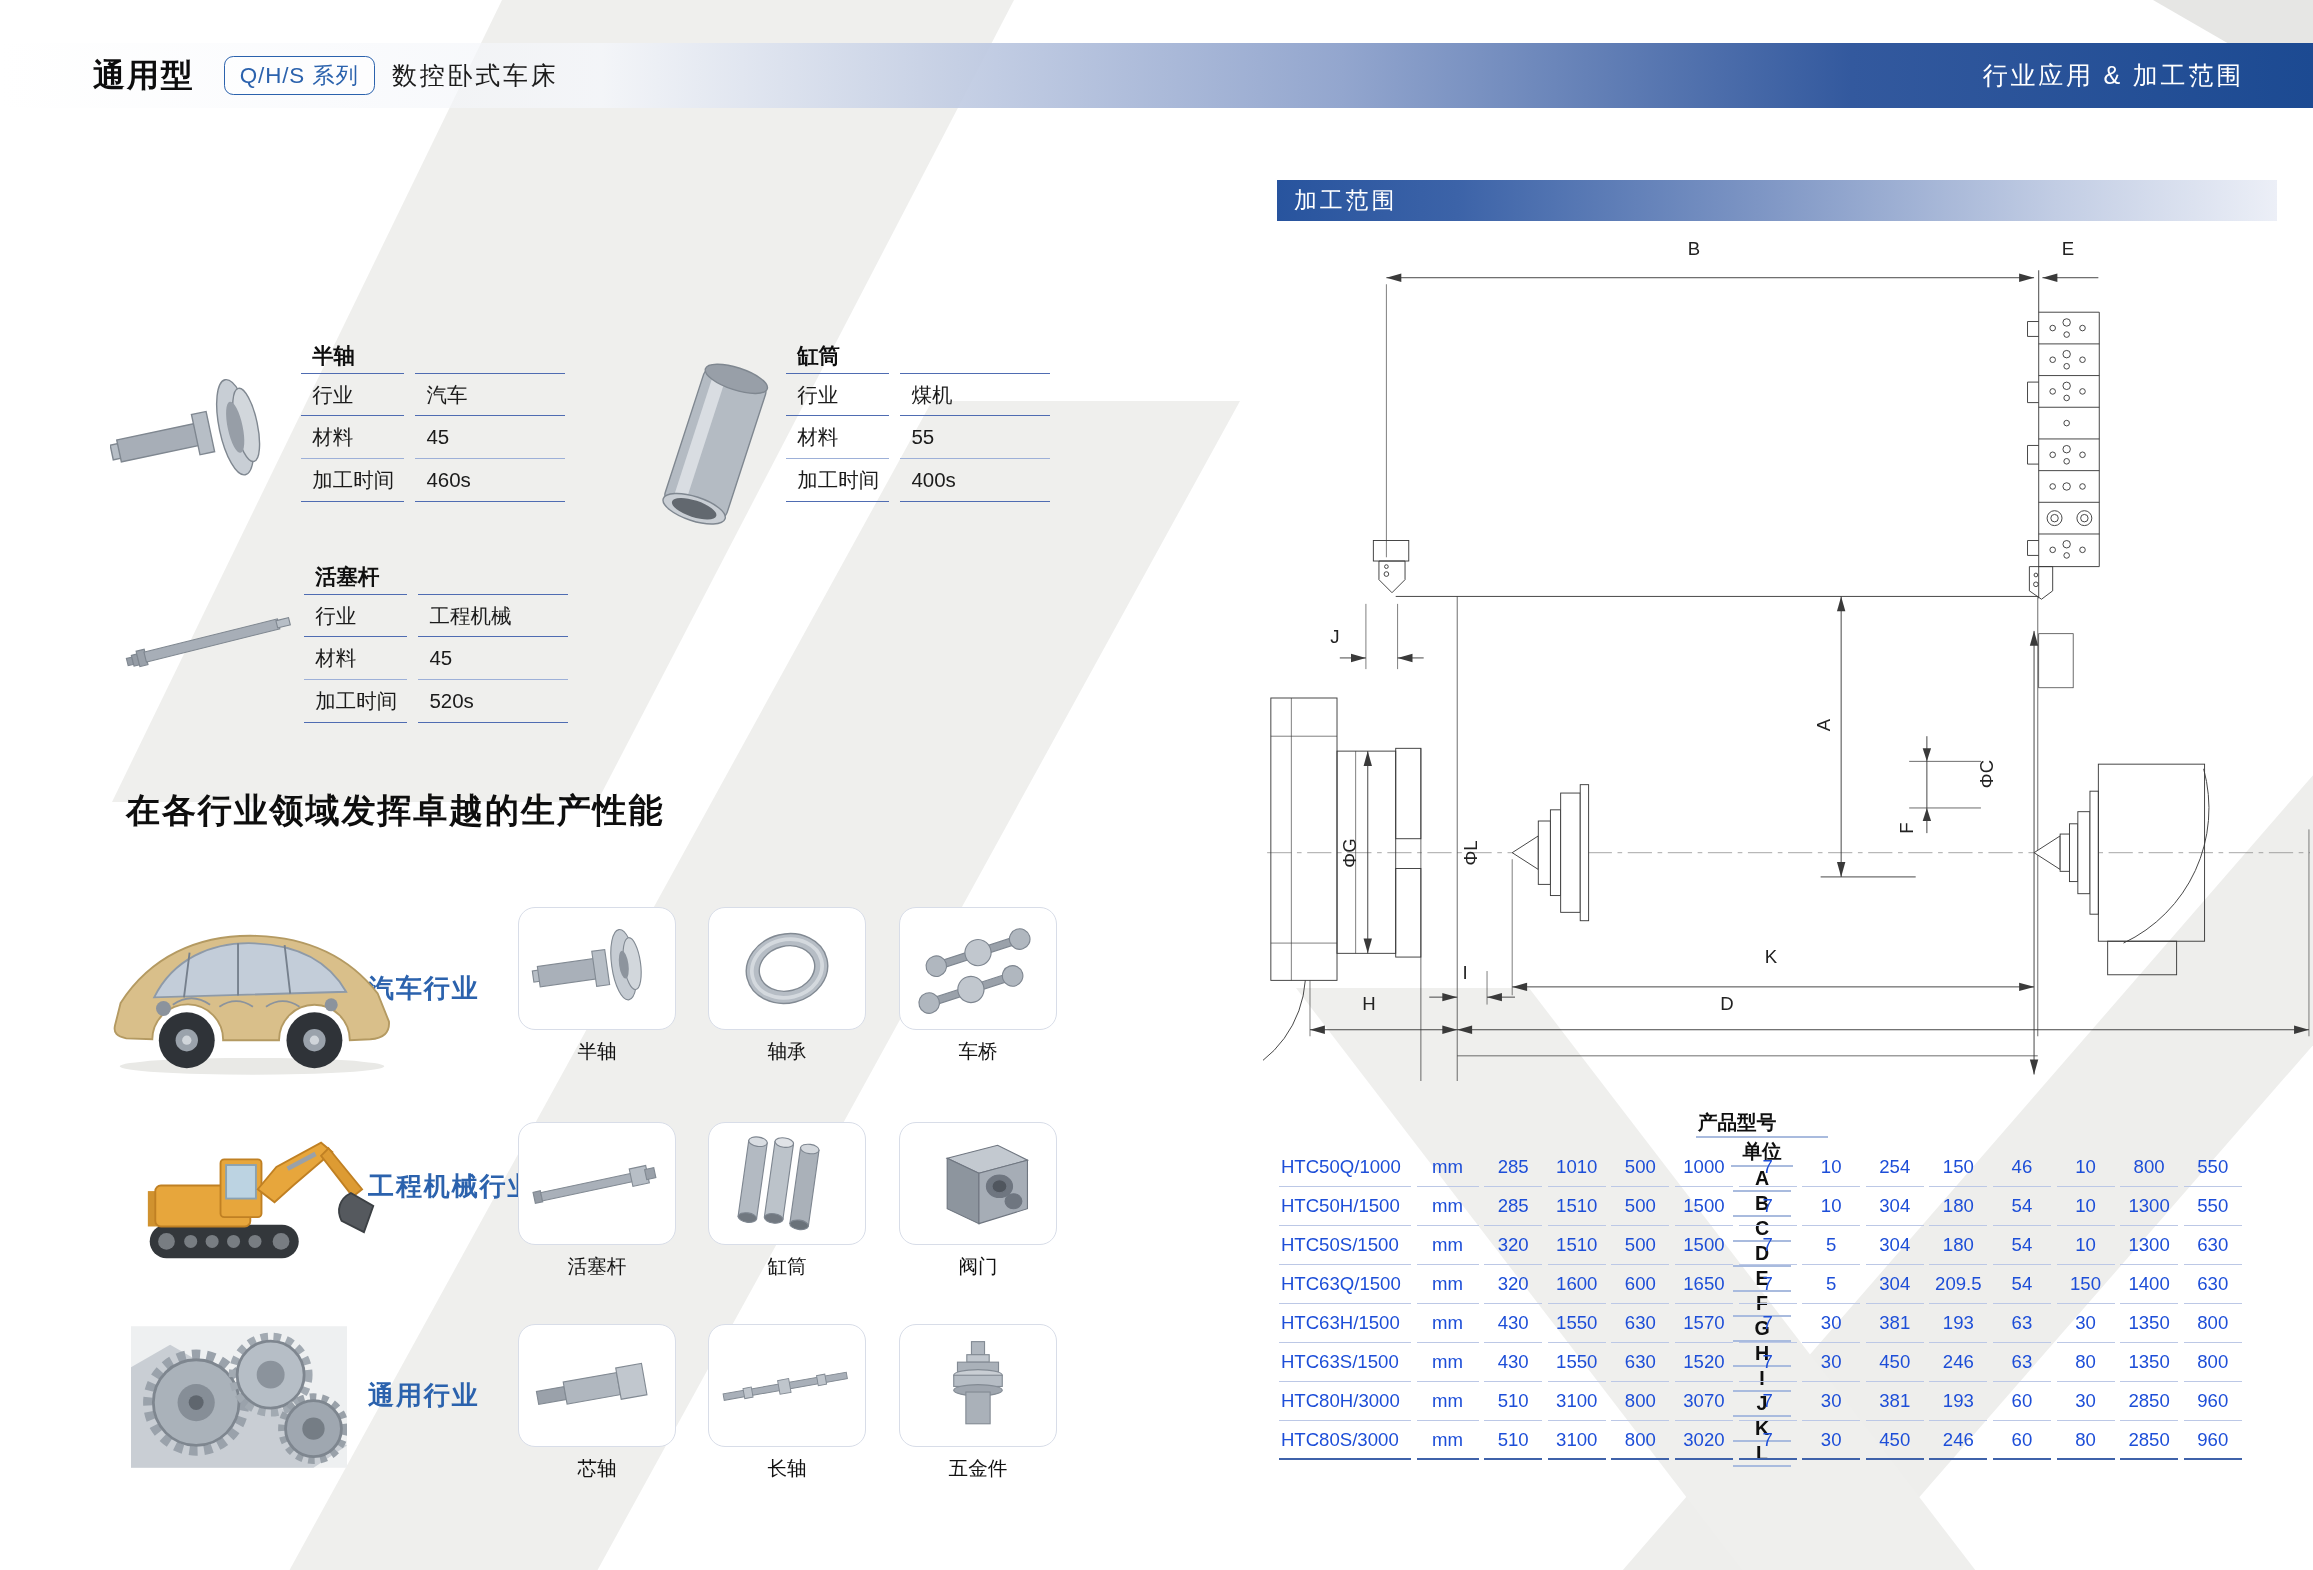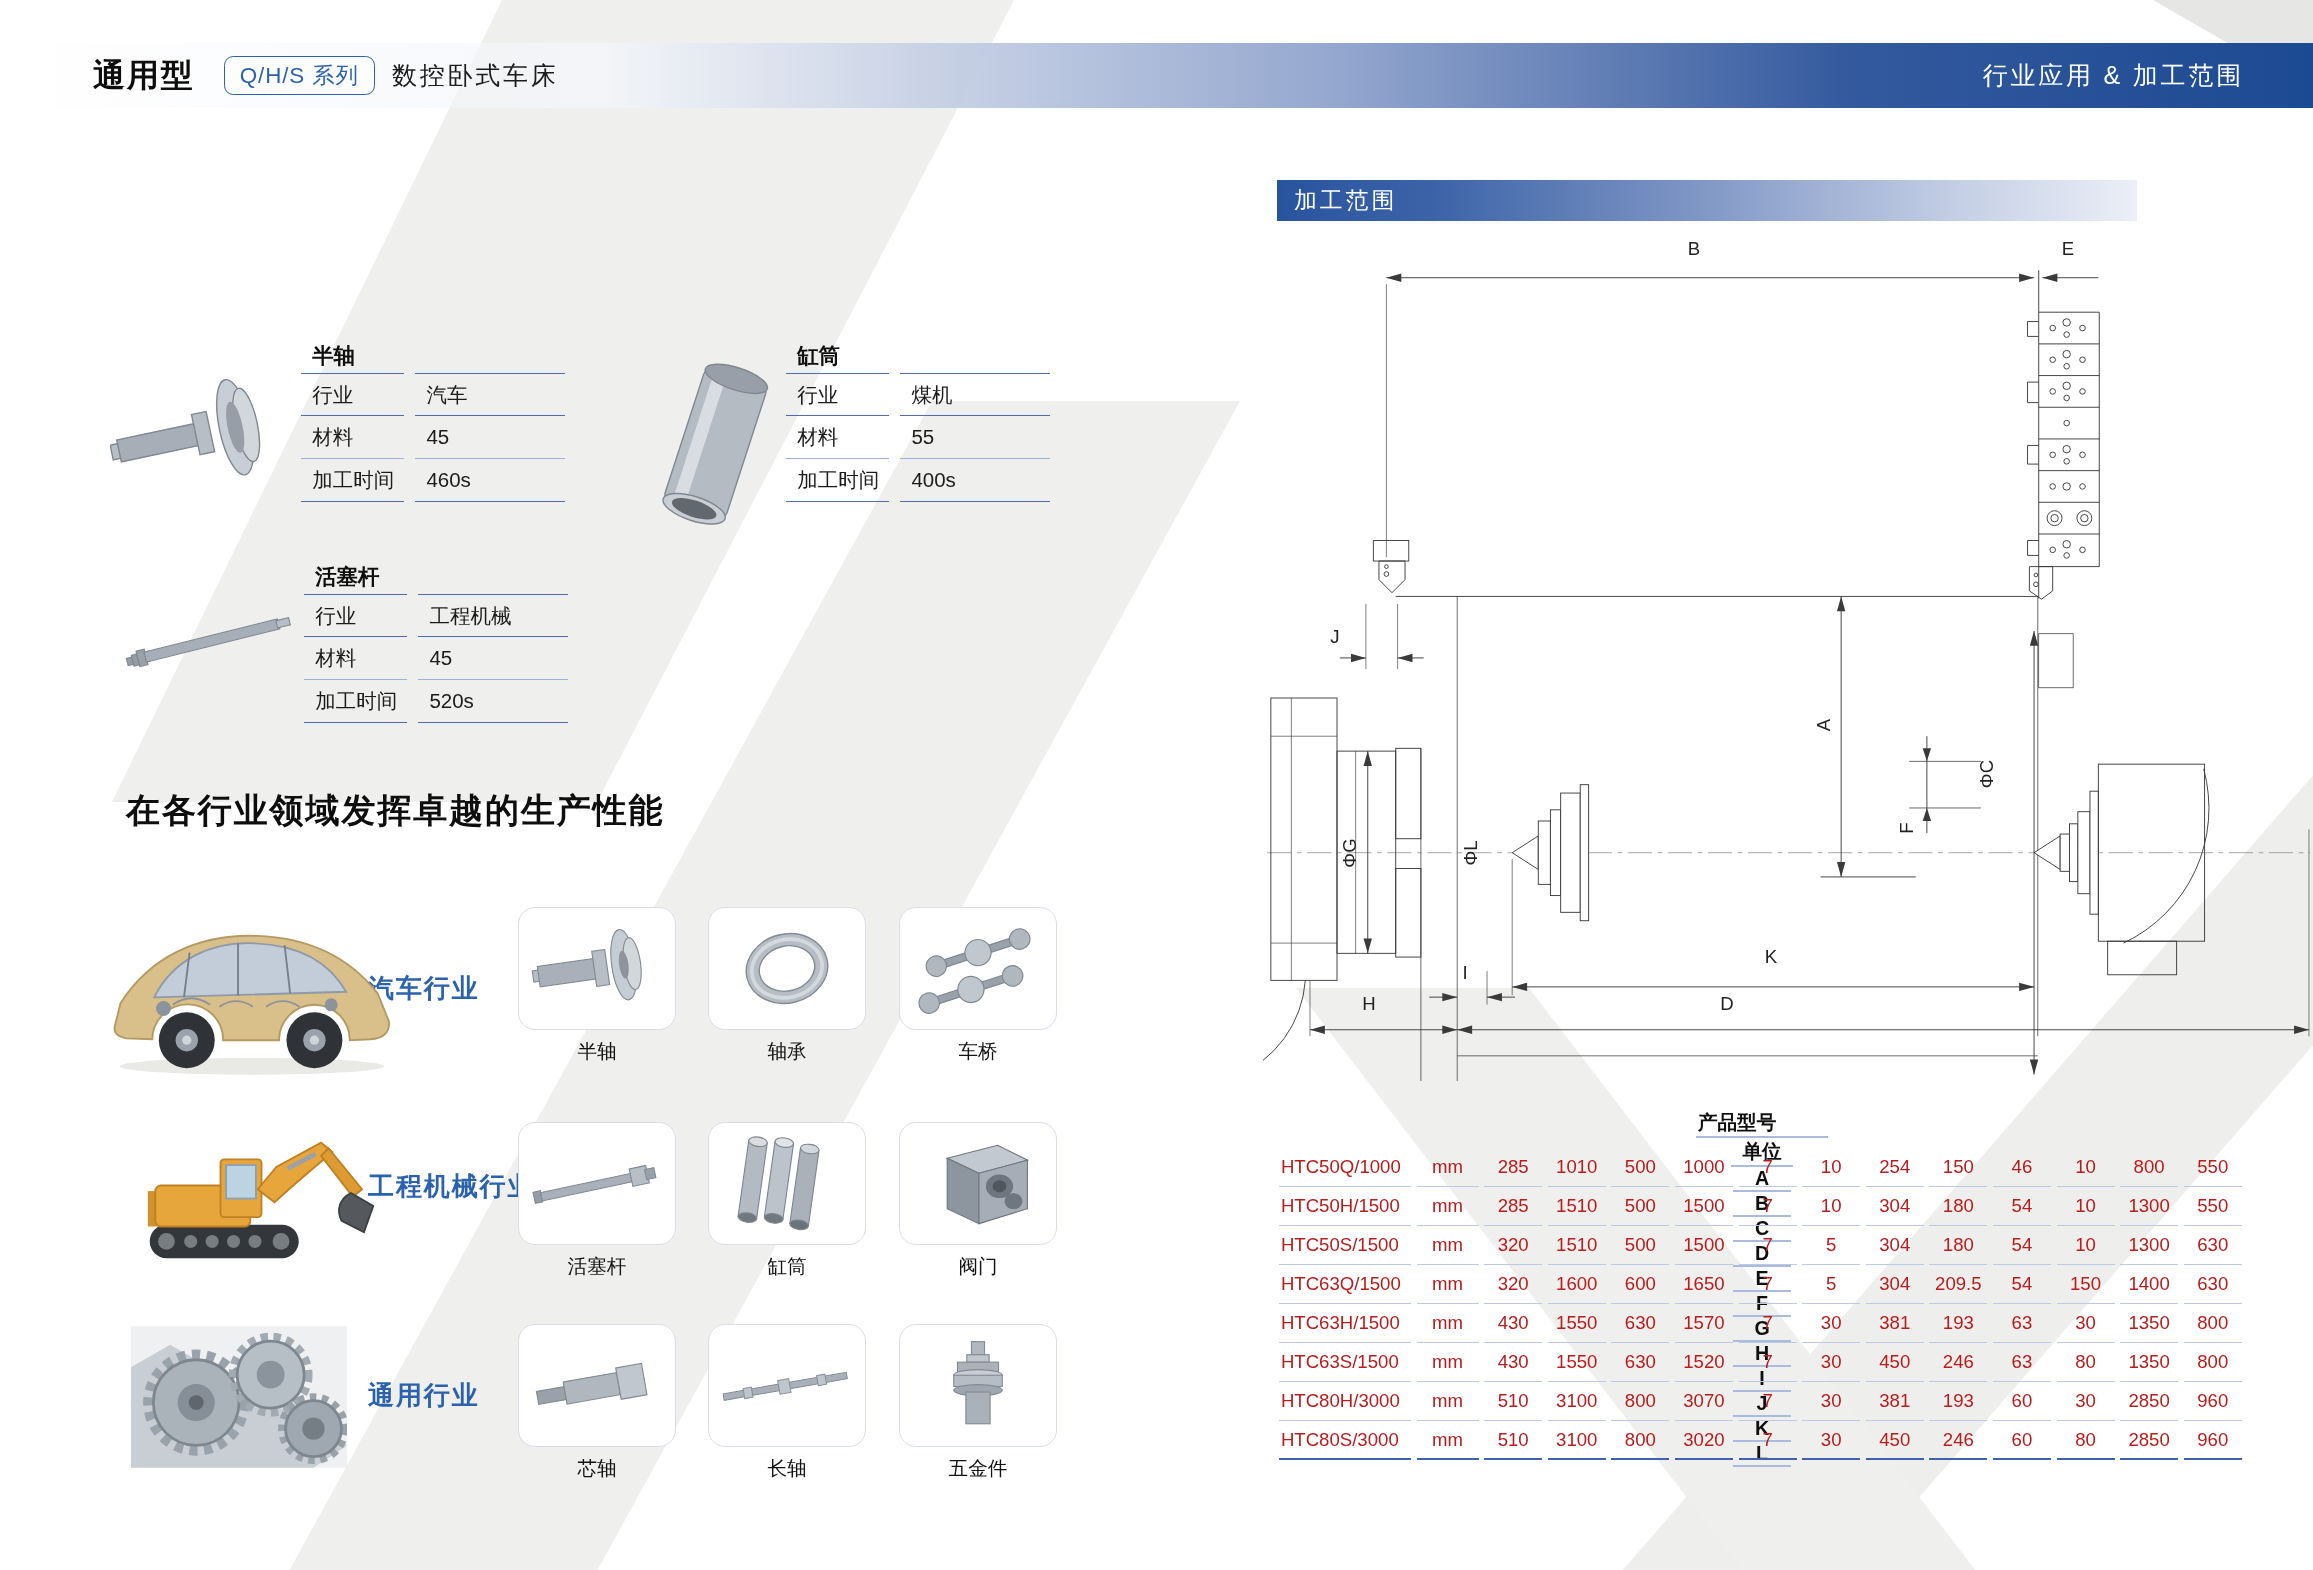--- a/index.html
+++ b/index.html
@@ -42,37 +42,37 @@
   .industry-row{position:absolute;left:0;width:2278px;z-index:2;}
   .industry-label{position:absolute;left:368px;font-size:26px;font-weight:600;color:#2b62ad;letter-spacing:1.9px;}
   .part-card-wrap{position:absolute;width:158px;}
   .part-card{width:158px;height:123px;border:1.4px solid #d8dde8;border-radius:17px;background:#fff;
     display:flex;align-items:center;justify-content:center;box-sizing:border-box;}
   .part-label{position:absolute;top:131px;width:158px;text-align:center;font-size:19.6px;color:#121212;}
 
   .photo{position:absolute;z-index:2;}
 
   
-  .range-bar{position:absolute;left:1277px;top:180px;width:860px;height:41px;z-index:2;
+  .range-bar{position:absolute;left:1277px;top:180px;width:1000px;height:41px;z-index:2;
     background:linear-gradient(90deg,#28549e 0%,#3c63a8 18%,#7d95c4 48%,#c2cde4 78%,#eceff7 100%);}
   .range-bar span{display:block;padding-left:17px;line-height:41px;color:#fff;font-size:23px;letter-spacing:2.8px;}
 
   .diagram{position:absolute;left:1263px;top:233px;width:1051px;height:848px;z-index:2;}
   .dl{position:absolute;font-size:18.6px;color:#222;z-index:3;transform:translate(-50%,-50%);white-space:nowrap;}
   .dl.rot{transform:translate(-50%,-50%) rotate(-90deg);}
 
   .range-table{position:absolute;left:1279px;top:1109px;width:966px;z-index:2;}
   .trow{display:flex;column-gap:5.6px;align-items:center;}
   .trow .cell{box-sizing:border-box;height:100%;display:flex;align-items:center;justify-content:center;}
   .trow .model{width:132px;justify-content:flex-start;padding-left:1.9px;}
   .trow .unit{width:62px;}
   .trow .num{width:58px;}
   .thead{height:39px;font-size:19.6px;font-weight:700;color:#0f0f0f;flex-direction:column;}
   .thead .cell{border-bottom:2.8px solid #a9bbde;}
-  .tdata{height:39px;font-size:18.6px;color:#b91c1c;}
+  .tdata{height:39px;font-size:18.6px;color:#1d4ed8;}
   .tdata .cell{border-bottom:1.9px solid #bcc8e6;}
   .tdata.last .cell{border-bottom:2.3px solid #3f62aa;}
 </style>
 </head>
 <body>
 
 <div class="page">
 
   <div class="shape g1"></div>
   <div class="shape g1b"></div>

